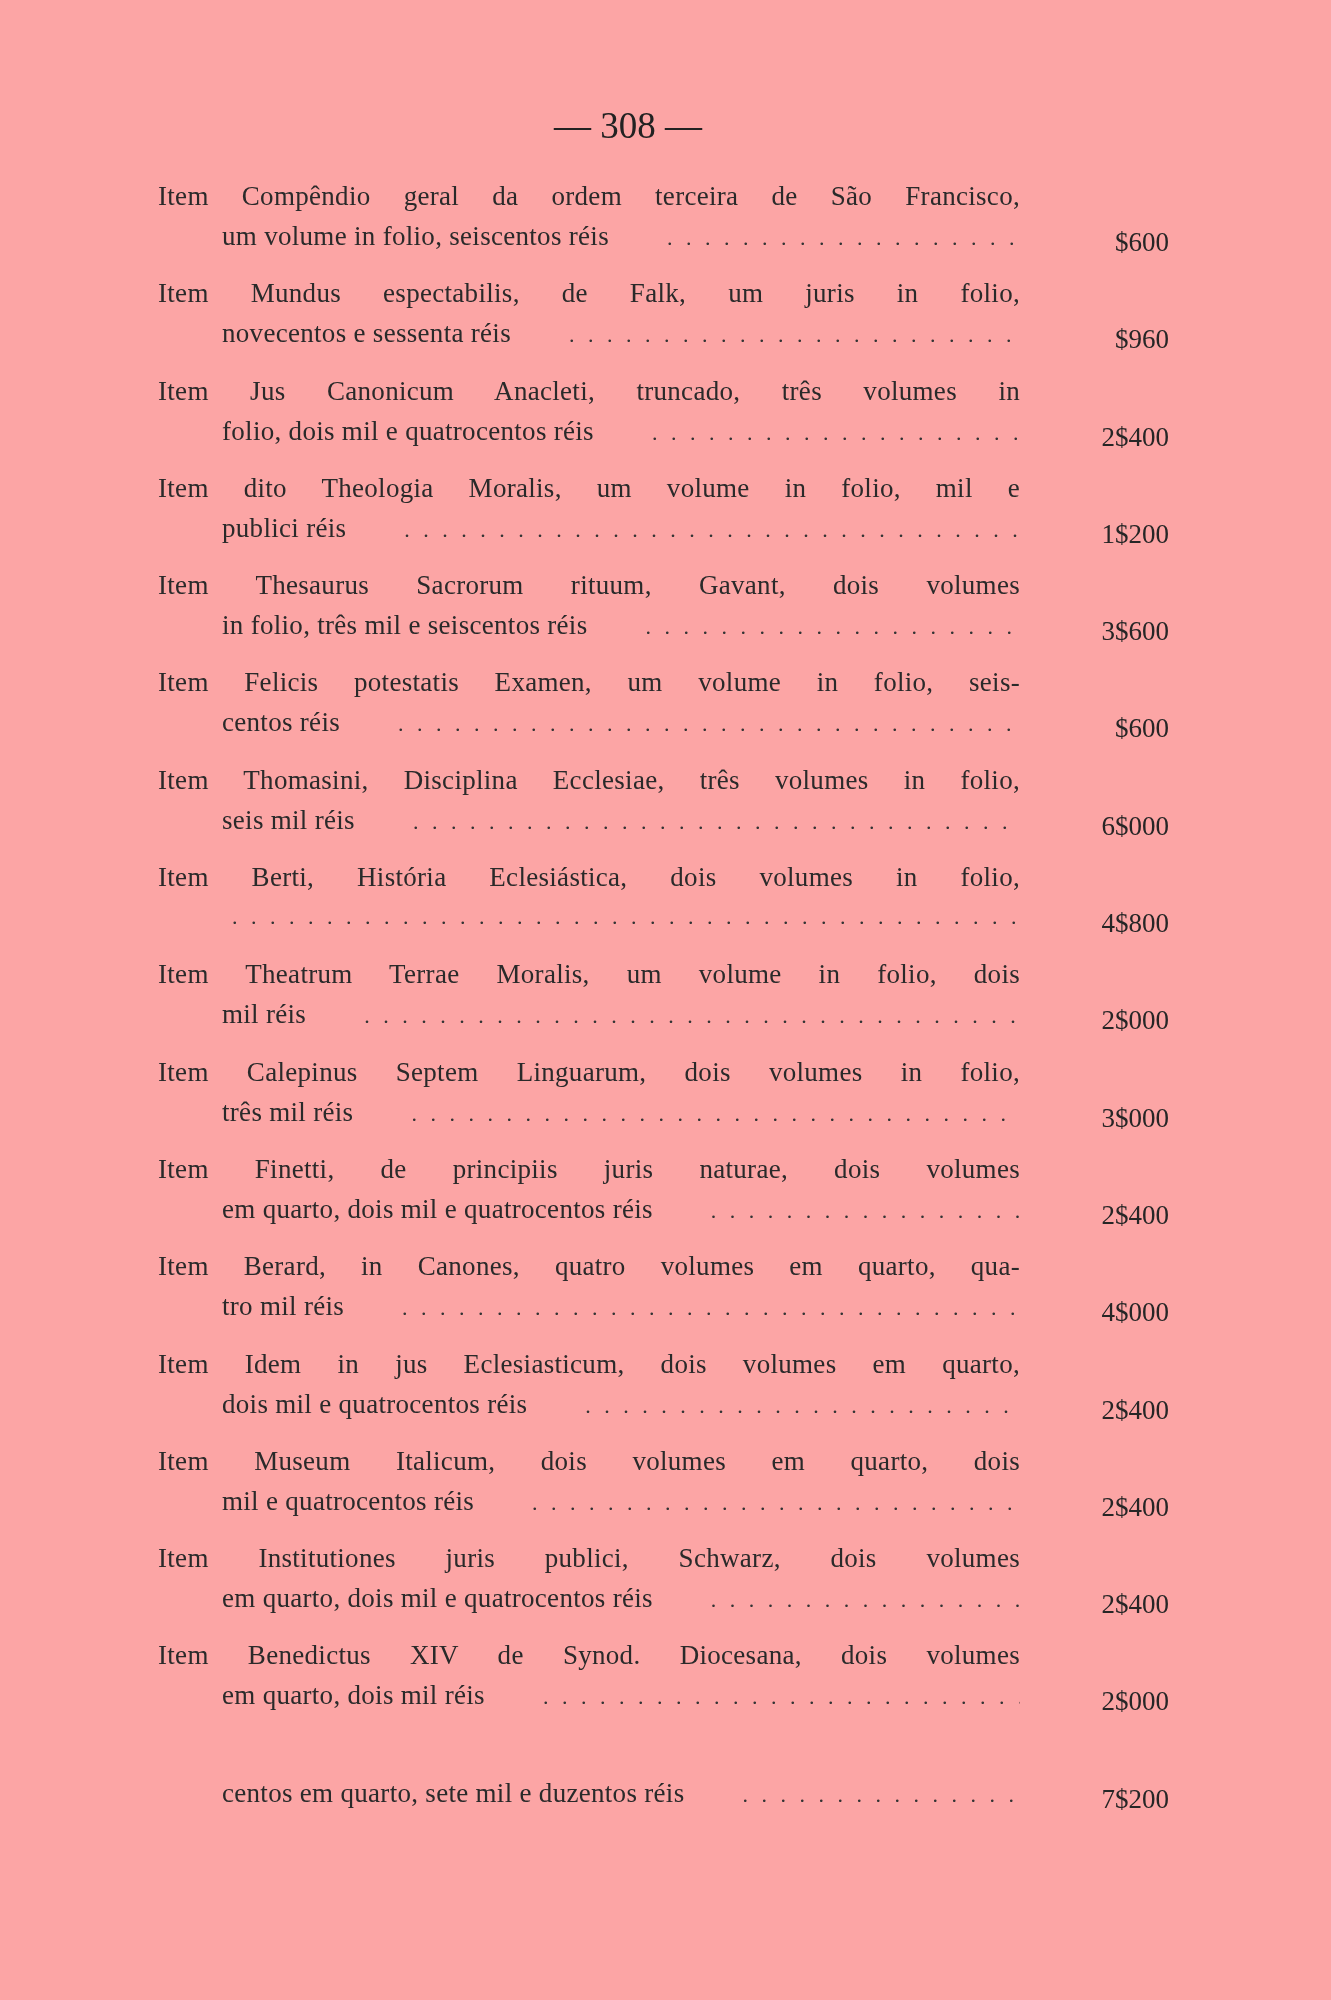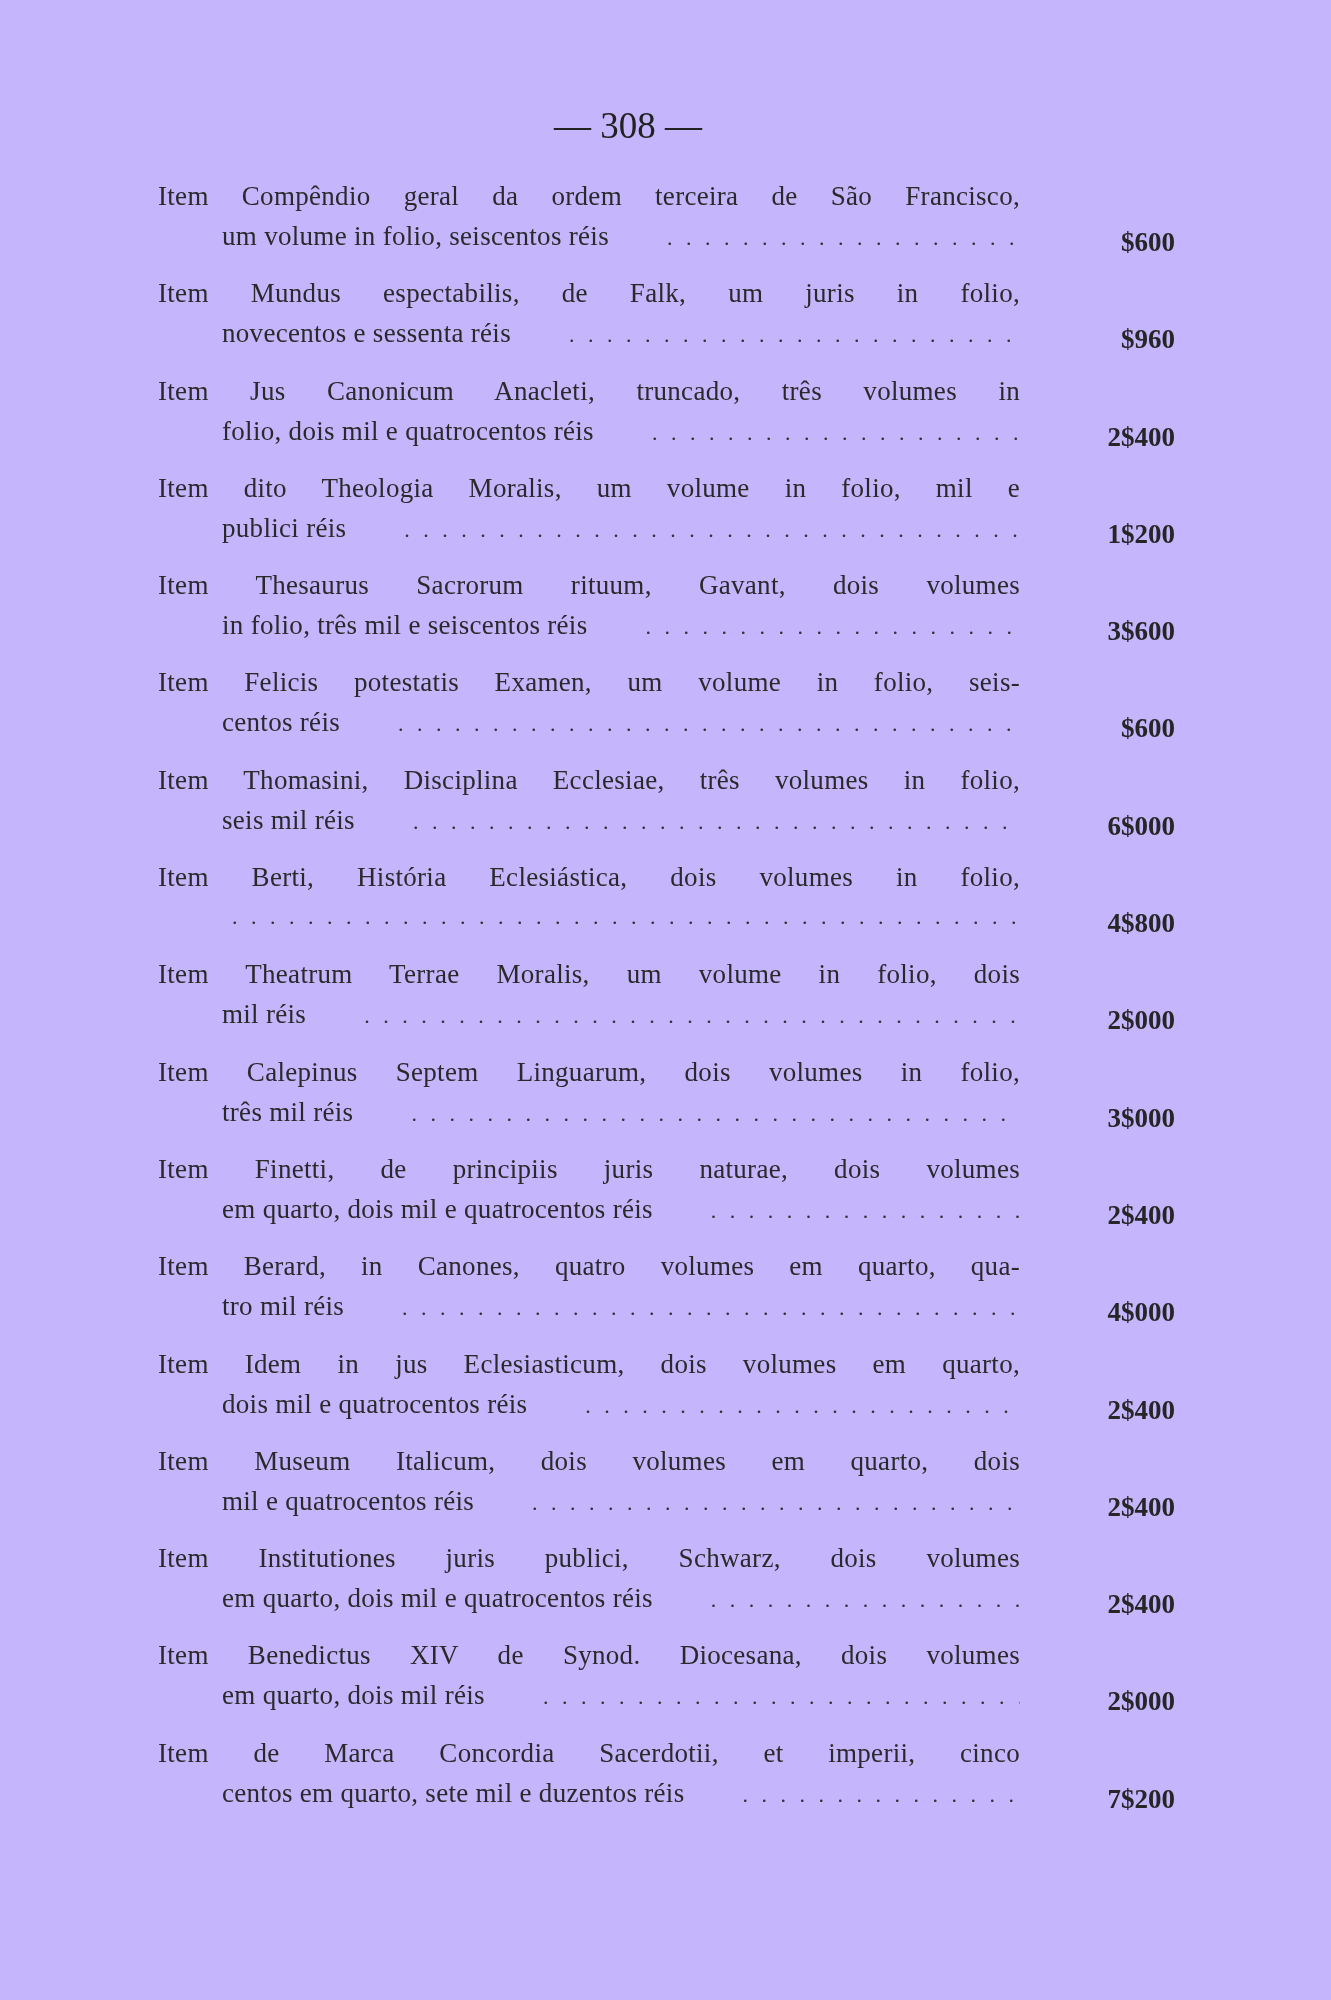--- a/index.html
+++ b/index.html
@@ -14,21 +14,21 @@
       overflow: hidden;
       font-family: "Liberation Serif", "DejaVu Serif", serif;
       color: #2a2a2a;
     }
     .page {
       position: absolute;
       left: 0;
       top: 0;
       width: 1331px;
       height: 2000px;
-      background: #c4b5fd;
+      background: #fca5a5;
     }
     .page-number {
       position: absolute;
       left: 0;
       width: 1256px;
       top: 104px;
       text-align: center;
       font-size: 37px;
       line-height: 44px;
       color: #222;
@@ -78,25 +78,25 @@
       flex: 1 1 auto;
       margin-left: 10px;
       overflow: hidden;
       text-align: right;
       letter-spacing: 4px;
       color: #333;
       font-size: 22px;
     }
     .entry .price {
       position: absolute;
-      right: 8px;
+      right: 14px;
       top: 46px;
       font-size: 27px;
       line-height: 40px;
-      font-weight: bold;
+      font-weight: normal;
       color: #262626;
       text-align: right;
       white-space: nowrap;
     }
   </style>
 </head>
 <body>
 
 <div class="page">
   <div class="page-number">— 308 —</div>
@@ -222,21 +222,20 @@
       </div>
       <div class="entry">
         <div class="line1">Item Benedictus XIV de Synod. Diocesana, dois volumes</div>
         <div class="line2">
           <span class="text">em quarto, dois mil réis</span>
           <span class="leader">. . . . . . . . . . . . . . . . . . . . . . . . . . . . . . . . . . . . . . . . . . . . . . . . . . . . . .</span>
         </div>
         <div class="price">2$000</div>
       </div>
       <div class="entry">
-        <div class="line1">Item de Marca Concordia Sacerdotii, et imperii, cinco</div>
         <div class="line2">
           <span class="text">centos em quarto, sete mil e duzentos réis</span>
           <span class="leader">. . . . . . . . . . . . . . . . . . . . . . . . . . . . . . . . . . . . . . . . . . . . . . . . . . . . . .</span>
         </div>
         <div class="price">7$200</div>
       </div>
     </div>
 </div>
 
 </body></html>

